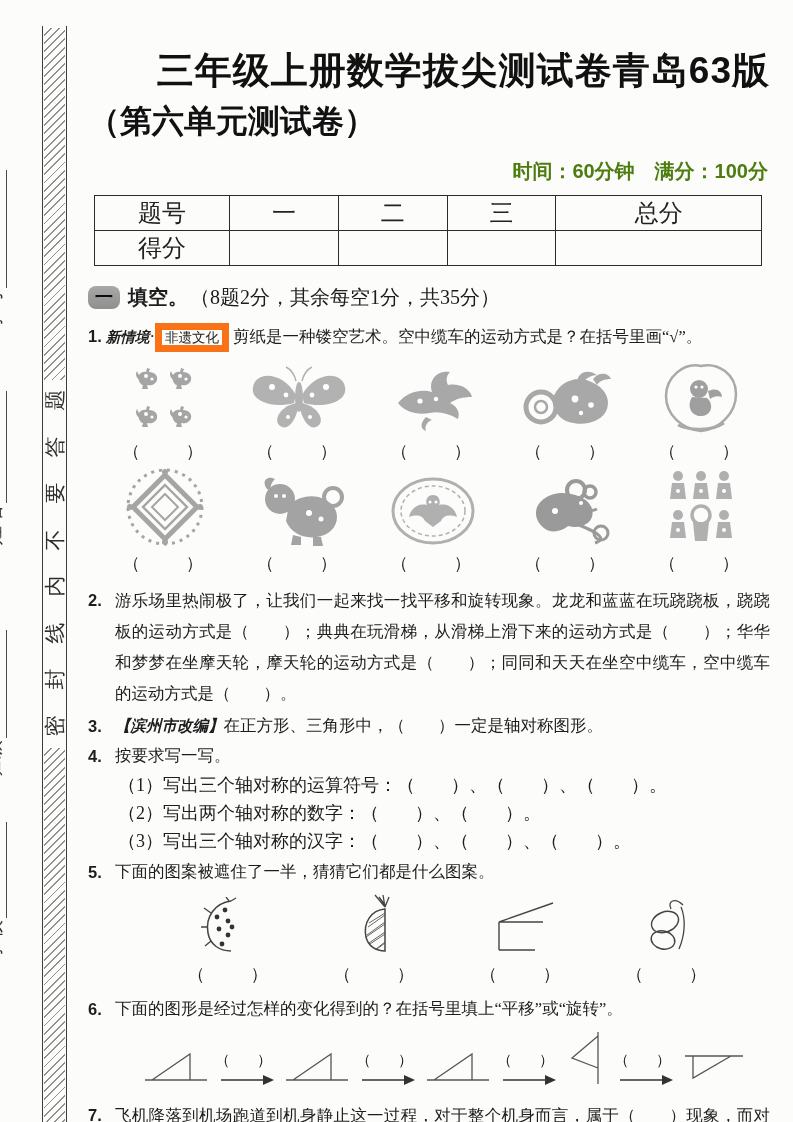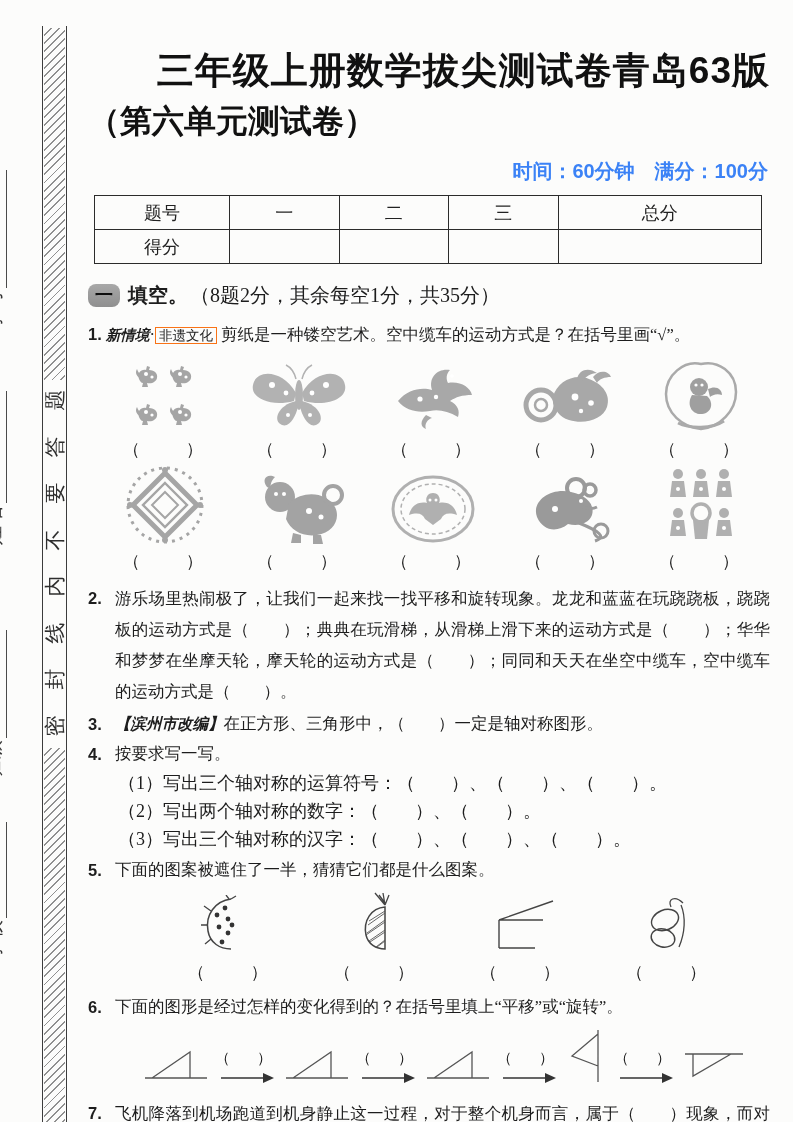--- a/index.html
+++ b/index.html
@@ -26,42 +26,42 @@
   .seal-field .lbl{font-size:19px;color:#333;letter-spacing:2px;}
   .seal-field .wline{display:inline-block;border-bottom:1.3px solid #4a4a4a;height:16px;}
 
   
   .content{position:absolute;left:88px;top:0;width:682px;}
   .title{margin-top:46px;text-align:right;font-family:"Liberation Sans","DejaVu Sans",sans-serif;
     font-weight:800;font-size:37px;letter-spacing:1px;color:#111;}
   .subtitle{margin-top:4px;text-align:left;font-family:"Liberation Sans","DejaVu Sans",sans-serif;
     font-weight:800;font-size:32px;color:#111;}
   .info{margin-top:14px;text-align:right;font-family:"Liberation Sans","DejaVu Sans",sans-serif;
-    font-weight:600;font-size:20px;color:#3b82f6;padding-right:2px;}
+    font-weight:600;font-size:20px;color:#4d7c0f;padding-right:2px;}
 
   table.score{border-collapse:collapse;margin:10px 0 0 6px;width:668px;}
-  table.score td{border:1.6px solid #2b2b2b;text-align:center;font-size:18px;
+  table.score td{border:1.6px solid #2b2b2b;text-align:center;font-size:24px;
     height:31px;color:#222;}
   table.score td.c0{width:132px;}
 
   .section{margin-top:18px;font-size:16px;display:flex;align-items:center;}
   .marker{display:inline-block;background:linear-gradient(180deg,#a8a8a8,#8f8f8f);
     border-radius:8px;padding:0 7px;margin-right:8px;font-weight:700;color:#0d0d0d;
     font-family:"Liberation Sans","DejaVu Sans",sans-serif;font-size:18px;line-height:23px;}
   .sec-title{font-family:"Liberation Sans","DejaVu Sans",sans-serif;font-weight:700;font-size:20px;}
   .sec-note{font-size:20px;margin-left:2px;}
 
   .q{font-size:16.5px;line-height:30px;margin-top:8px;position:relative;}
   .q .qnum{font-family:"Liberation Sans","DejaVu Sans",sans-serif;font-weight:600;}
   .q.hang{padding-left:27px;}
   .q.hang .qnum{position:absolute;left:0;top:0;}
   .just{text-align:justify;}
   .tag-main{font-style:italic;font-weight:700;
     font-family:"Liberation Sans","DejaVu Sans",sans-serif;font-size:14.5px;}
-  .tag-box{border:1px solid #f97316;font-size:13.5px;padding:0 3px;
+  .tag-box{border:7px solid #f97316;font-size:13.5px;padding:0 3px;
     font-family:"Liberation Sans","DejaVu Sans",sans-serif;}
   .tag-src{font-weight:700;font-style:italic;font-size:15.5px;}
   .subitem{padding-left:30px;font-size:18px;line-height:28px;}
 
   .cutrow{display:flex;justify-content:space-between;align-items:flex-end;
     padding:0 6px 0 14px;margin-top:8px;}
   .cutcell{display:flex;flex-direction:column;align-items:center;width:19%;}
   .cutcell .paren{font-size:17px;margin-top:5px;color:#222;letter-spacing:4px;}
   .cut svg{display:block;}
 

